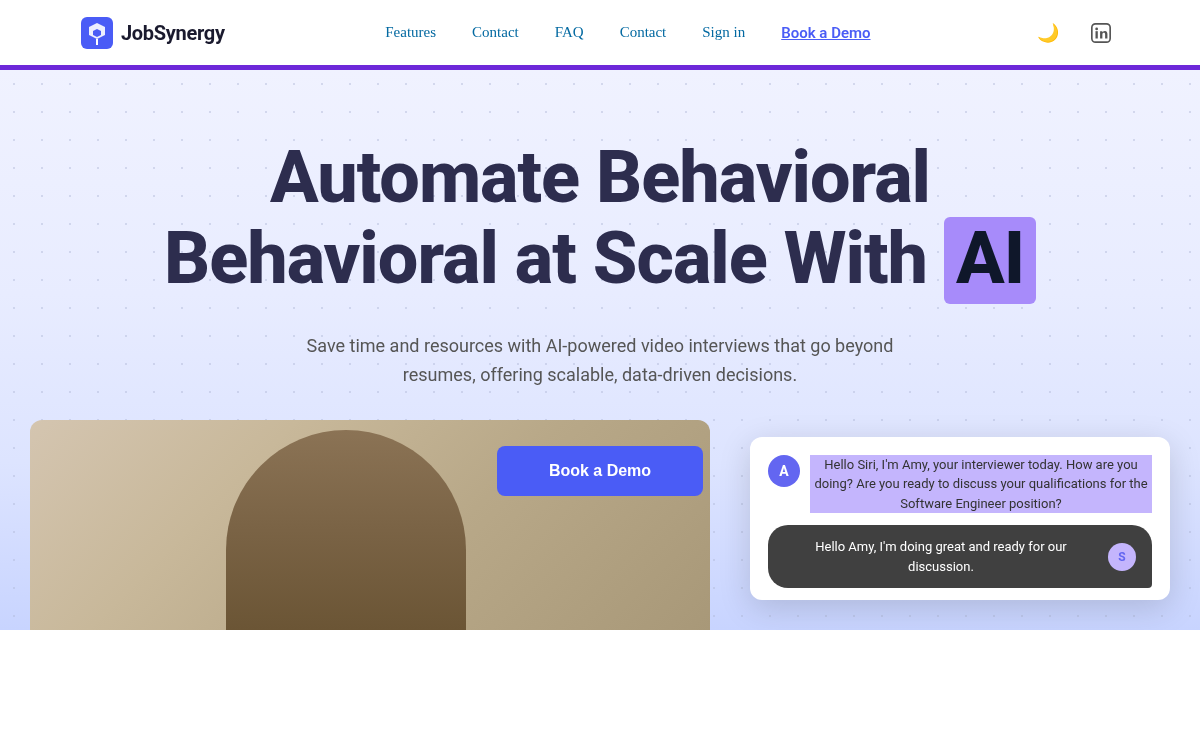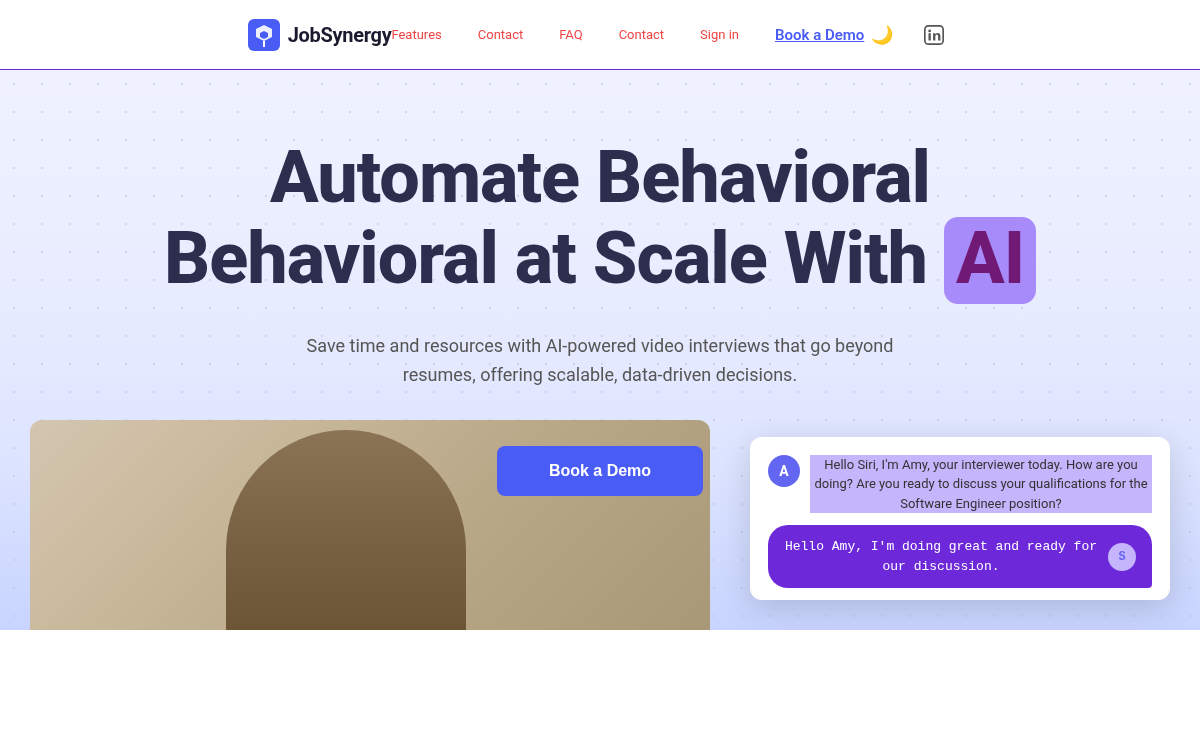--- a/index.html
+++ b/index.html
@@ -9,25 +9,25 @@
       width: 1200px;
       height: 750px;
       overflow: hidden;
       background: #ffffff;
     }
 
     
     .header {
       display: flex;
       align-items: center;
-      justify-content: center;
-      padding: 0 60px;
+      justify-content: space-between;
+      padding: 0 81px;
       height: 70px;
       background: #ffffff;
-      border-bottom: 1px solid #6d28d9;
+      border-bottom: 5px solid #6d28d9;
       position: relative;
       z-index: 10;
     }
 
     .logo-area {
       display: flex;
       align-items: center;
       gap: 8px;
     }
 
@@ -43,24 +43,25 @@
       letter-spacing: -0.3px;
     }
 
     .nav {
       display: flex;
       align-items: center;
       gap: 36px;
     }
 
     .nav-link {
-      font-size: 13px;
-      color: #ef4444;
+      font-size: 15px;
+      color: #0369a1;
       text-decoration: none;
       cursor: pointer;
+      font-family: Liberation Serif, serif;
     }
 
     .nav-book-demo {
       font-size: 15px;
       color: #4a5cf6;
       font-weight: 600;
       text-decoration: underline;
       cursor: pointer;
     }
 
@@ -113,23 +114,23 @@
       color: #2d2d4e;
       line-height: 1.1;
       letter-spacing: -1px;
       max-width: 900px;
       margin: 0 auto 28px;
     }
 
     .ai-badge {
       display: inline-block;
       background: #a78bfa;
-      color: #701a75;
+      color: #0f172a;
       padding: 2px 12px 6px;
-      border-radius: 14px;
+      border-radius: 6px;
       font-size: 72px;
       font-weight: 800;
       line-height: 1.1;
       vertical-align: baseline;
     }
 
     .hero-subtitle {
       font-size: 18px;
       color: #555;
       max-width: 640px;
@@ -217,31 +218,30 @@
     }
 
     .chat-bubble-amy {
       background: #c4b5fd;
       font-size: 13px;
       color: #333;
       line-height: 1.5;
     }
 
     .chat-bubble-user {
-      background: #6d28d9;
+      background: #404040;
       color: #ffffff;
       font-size: 13px;
       padding: 12px 16px;
       border-radius: 20px 20px 4px 20px;
       line-height: 1.5;
       display: flex;
       align-items: center;
       gap: 10px;
       justify-content: space-between;
-      font-family: Liberation Mono, monospace;
     }
 
     .user-avatar-small {
       width: 28px;
       height: 28px;
       border-radius: 50%;
       background: #c4b5fd;
       display: flex;
       align-items: center;
       justify-content: center;

